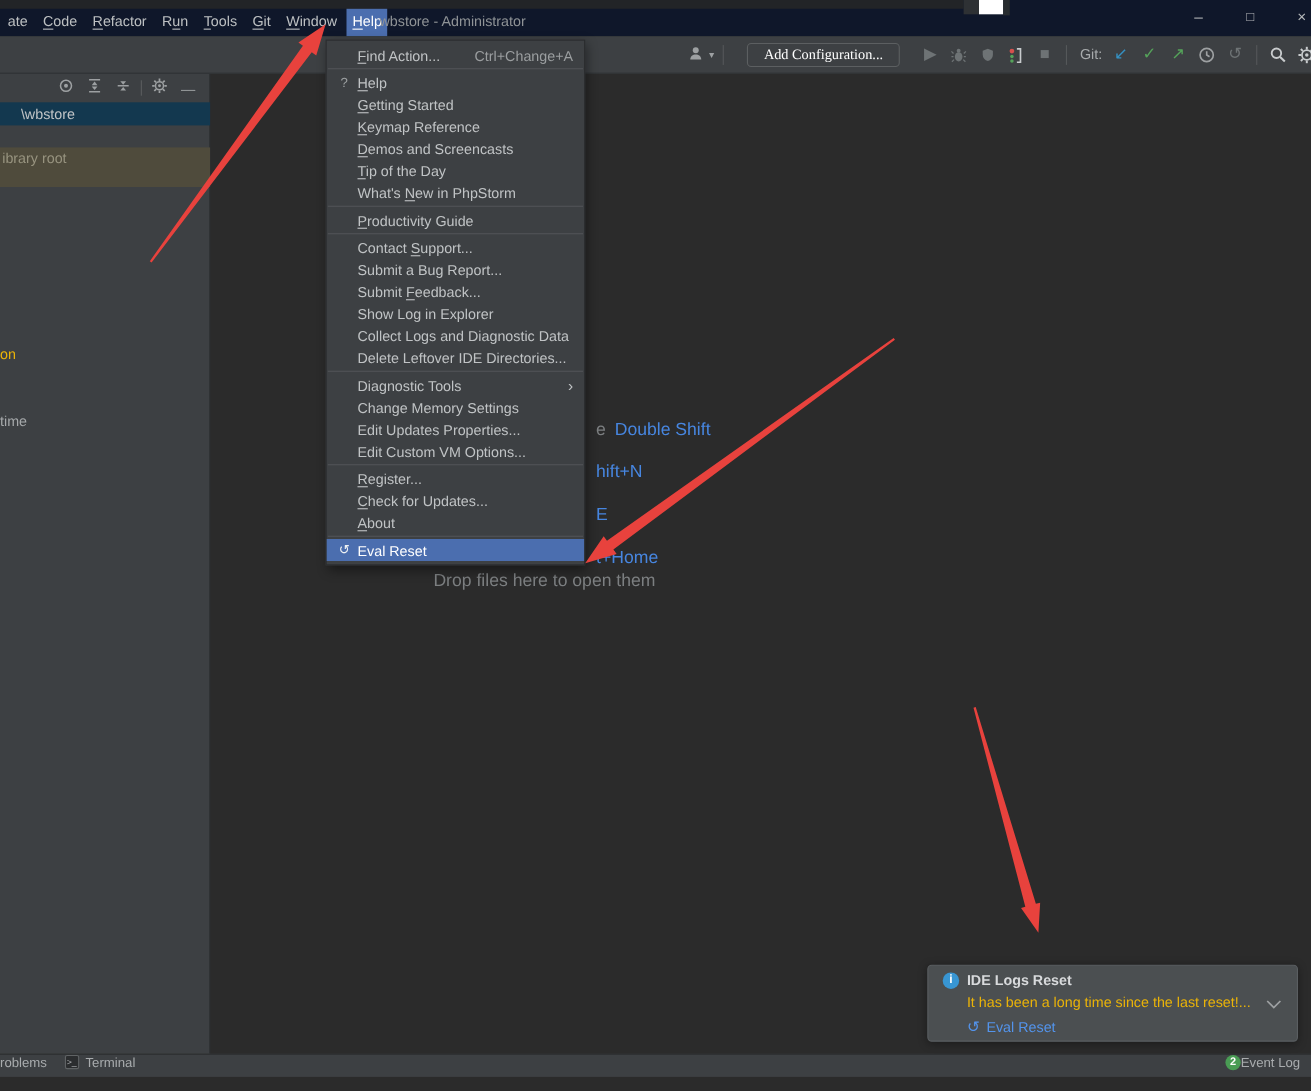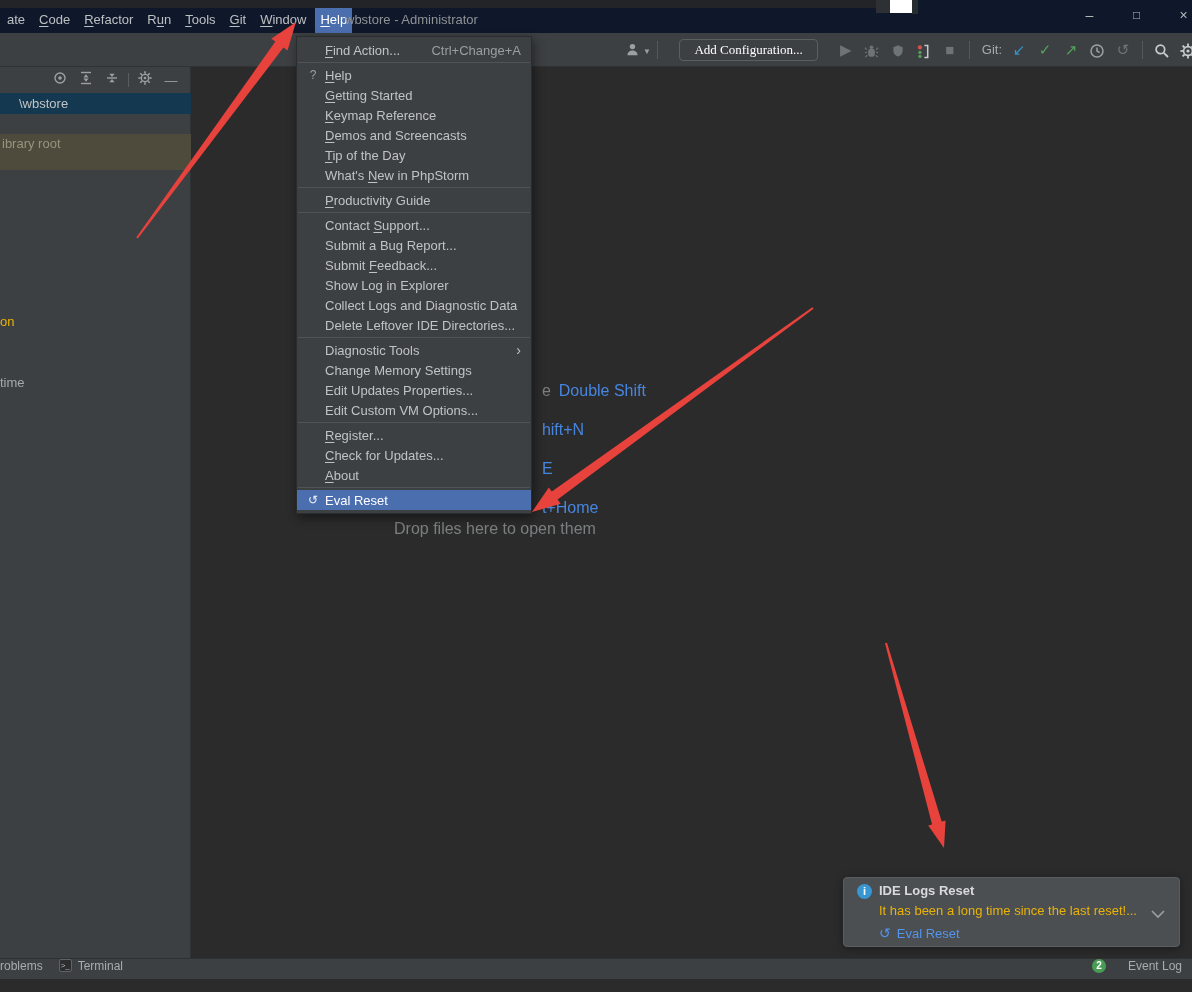--- a/index.html
+++ b/index.html
@@ -76,21 +76,21 @@
   .notif-body{position:absolute;left:35px;top:25px;font-size:13px;color:#eab308}
   .notif-chevron{position:absolute;right:14px;top:27px}
   .notif-link{position:absolute;left:35px;top:47px;font-size:13px;color:#5394ec}
   .notif-link .reset-g{margin-right:6px;font-size:14px}
 
   
   .bottombar{position:absolute;left:0;top:958px;width:1192px;height:21px;background:#3d4043;border-top:1px solid #2e3032;box-sizing:border-box;display:flex;align-items:flex-start;font-size:12px;color:#a9acae;z-index:4}
   .bb-problems{margin-left:0}
   .term-ic{display:inline-block;width:13px;height:13px;background:#2b2d2f;border:1px solid #606365;border-radius:2px;margin-left:16px;margin-right:6px;color:#b6b9bb;font-size:8px;line-height:12px;text-align:center;box-sizing:border-box}
   .badge{margin-left:auto;width:14px;height:14px;border-radius:50%;background:#499c54;color:#fff;font-size:10px;font-weight:bold;text-align:center;line-height:14px}
-  .bb-eventlog{margin:0 10px 0 22px}
+  .bb-eventlog{margin:0 10px 0 0}
   .statusbar{position:absolute;left:0;top:1020px;width:1192px;height:12px;overflow:hidden;font-size:12px;line-height:15px;color:#8d9092;z-index:4}
   .sb-msg{position:absolute;left:0;top:0}
   .sb-php{position:absolute;left:1063px;top:0}
   .sb-branch{position:absolute;left:1132px;top:1px}
   .sb-master{position:absolute;left:1147px;top:0}
 
   .arrows{position:absolute;left:0;top:0;z-index:50;pointer-events:none}
 </style>
 </head>
 <body>

